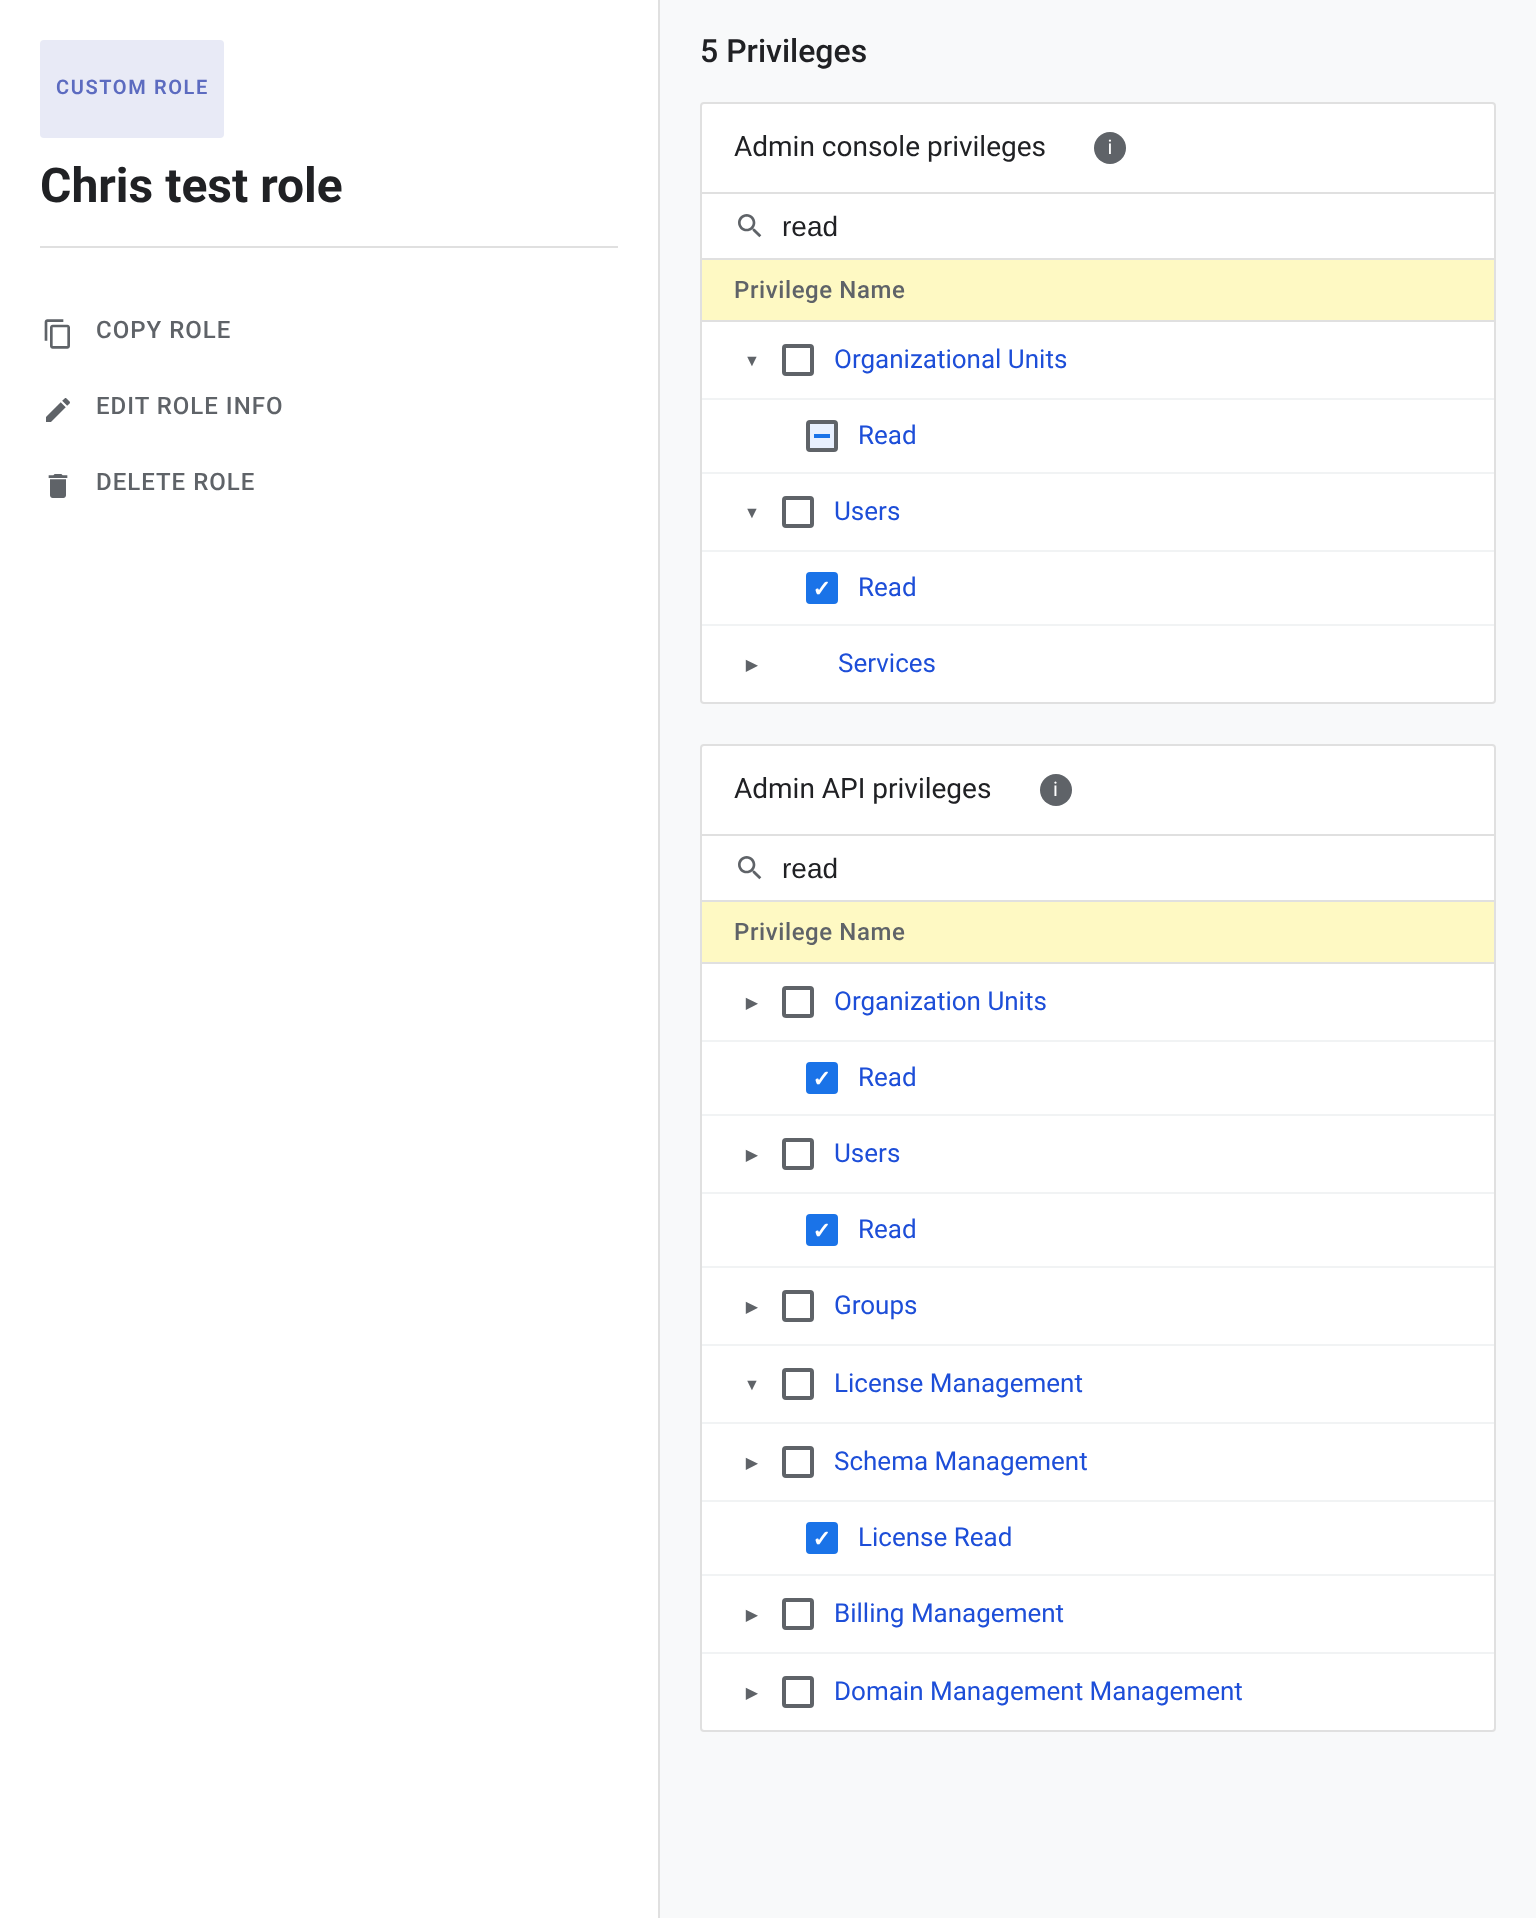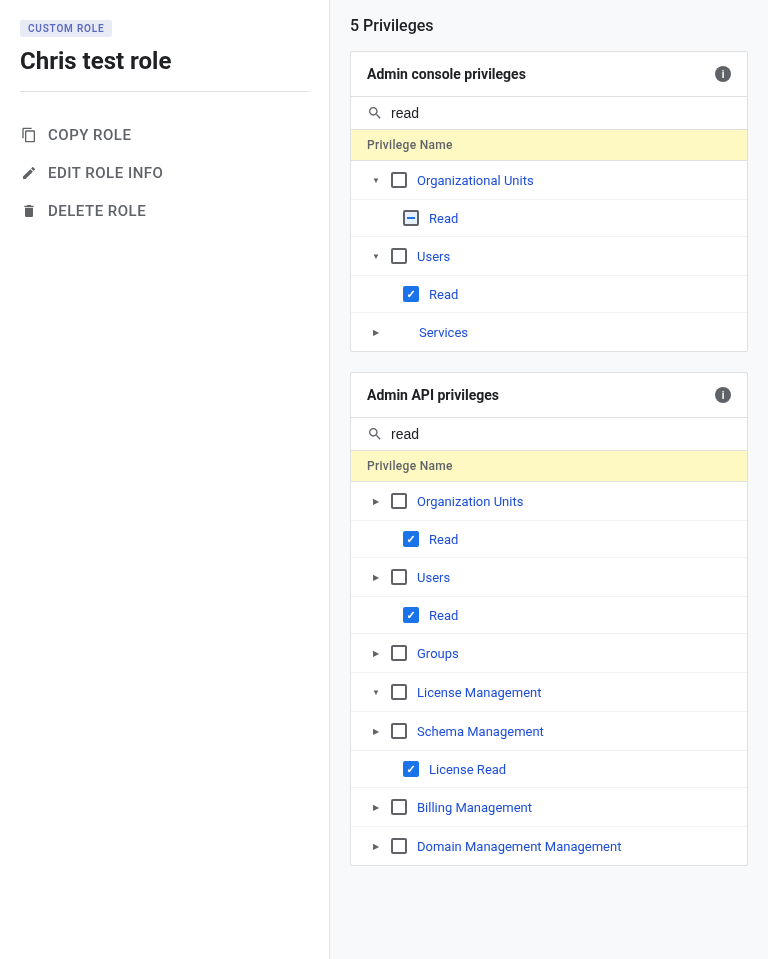--- a/index.html
+++ b/index.html
@@ -21,21 +21,21 @@
       padding: 20px 20px;
     }
 
     .custom-role-badge {
       display: inline-block;
       background: #e8eaf6;
       color: #5c6bc0;
       font-size: 10px;
       font-weight: 600;
       letter-spacing: 0.8px;
-      padding: 3px 8px;
+      padding: 19px 8px;
       border-radius: 2px;
       margin-bottom: 10px;
       text-transform: uppercase;
     }
 
     .role-title {
       font-size: 24px;
       font-weight: 700;
       color: #202124;
       margin-bottom: 24px;
@@ -43,25 +43,25 @@
       border-bottom: 1px solid #e0e0e0;
     }
 
     .action-list {
       list-style: none;
       margin-top: 12px;
     }
 
     .action-item {
       display: flex;
-      align-items: flex-end;
+      align-items: flex-start;
       padding: 10px 0;
       cursor: pointer;
       color: #5f6368;
-      font-size: 15px;
+      font-size: 12px;
       font-weight: 500;
       letter-spacing: 0.5px;
       text-transform: uppercase;
       gap: 10px;
     }
 
     .action-icon {
       width: 18px;
       height: 18px;
       display: flex;
@@ -88,27 +88,26 @@
     .privilege-section {
       background: #fff;
       border: 1px solid #e0e0e0;
       border-radius: 2px;
       margin-bottom: 20px;
     }
 
     .section-header {
       padding: 14px 16px;
       font-size: 14px;
-      font-weight: 700;
+      font-weight: 400;
       color: #202124;
       display: flex;
       align-items: center;
       gap: 24px;
       border-bottom: 1px solid #e0e0e0;
-      justify-content: space-between;
     }
 
     .info-icon {
       width: 16px;
       height: 16px;
       border-radius: 50%;
       background: #5f6368;
       color: #fff;
       font-size: 10px;
       display: inline-flex;

